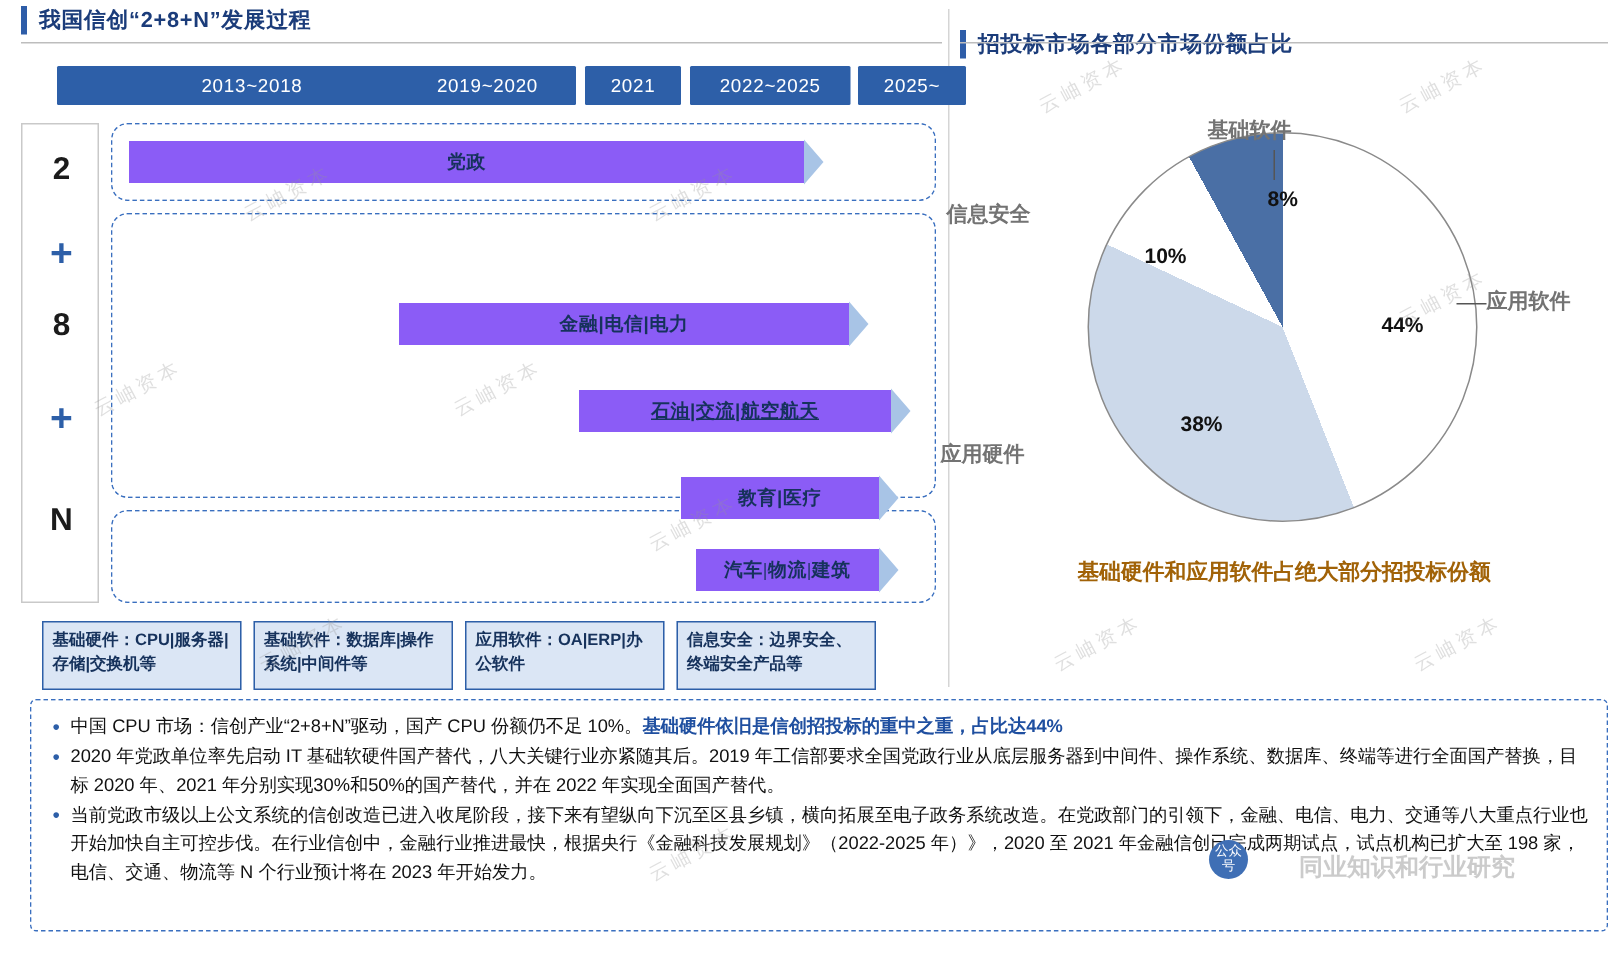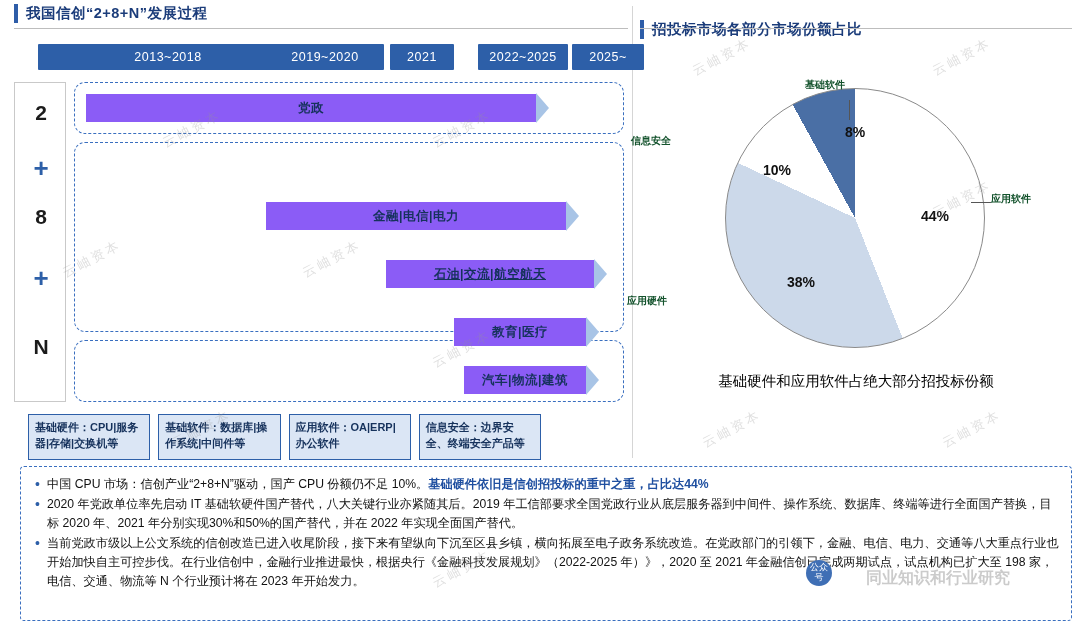--- a/index.html
+++ b/index.html
@@ -43,42 +43,42 @@
     background:#8b5cf6; color:#16325c; font-size:12.5px; font-weight:bold;
     letter-spacing:.5px;
   }
   .arrow .head {
     position:absolute; right:-13px; top:-1px;
     width:0; height:0; border-top:15px solid transparent; border-bottom:15px solid transparent;
     border-left:13px solid #a8c4e6;
   }
   .arrow .lbl { position:relative; z-index:2; }
 
-  .legend-row { position:absolute; left:14px; top:378px; width:513px; height:46px; display:flex; gap:8px;justify-content:flex-end; }
+  .legend-row { position:absolute; left:14px; top:378px; width:556px; height:46px; display:flex; gap:8px;justify-content:flex-end; }
   .legend-cell {
     flex:1; border:1px solid #2d5fa8; background:#dbe6f5; color:#16325c;
     font-size:11px; line-height:1.45; padding:5px 6px; font-weight:bold;
   }
 
   
   #mid-divider { position:absolute; left:632px; top:6px; width:1px; height:452px; background:#d5d5d5; }
 
   
   #right-panel { position:absolute; left:640px; top:36px; width:432px; height:420px; }
   #pie-wrap { position:absolute; left:85px; top:52px; width:260px; height:260px; }
   #pie {
     width:260px; height:260px; border-radius:50%;
     border:1px solid #8a8a8a;
   }
   .pie-pct { position:absolute; font-size:14px; font-weight:bold; color:#111; }
-  .pie-lab { position:absolute; font-size:10px; font-weight:bold; color:#14532d; white-space:nowrap; }
+  .pie-lab { position:absolute; font-size:14px; font-weight:bold; color:#737373; white-space:nowrap; }
   .leader { position:absolute; background:#555; }
   .pie-caption {
     position:absolute; left:0; top:336px; width:432px; text-align:center;
-    font-size:14.5px; font-weight:normal; color:#000000;
+    font-size:14.5px; font-weight:bold; color:#a16207;
   }
 
   
   #notes {
     position:absolute; left:20px; top:466px; width:1052px; height:155px;
     border:1.3px dashed #3a6fbf; border-radius:4px; padding:8px 12px 6px 12px;
     background:#fff;
   }
   .note { position:relative; padding-left:14px; font-size:12.2px; line-height:1.55; margin-bottom:1px; color:#111; }
   .note:before { content:"•"; position:absolute; left:2px; top:-1px; color:#2d5fa8; font-size:14px; }
@@ -118,21 +118,21 @@
   <div class="sec-rule" style="left:640px; top:28px; width:432px;"></div>
 
   <div id="mid-divider"></div>
 
   <div id="left-panel">
 
     <div class="phase-row">
       <div class="phase" style="left:0px;   width:260px;">2013~2018</div>
       <div class="phase" style="left:228px; width:118px;">2019~2020</div>
       <div class="phase" style="left:352px; width:64px;">2021</div>
-      <div class="phase" style="left:422px; width:90px;margin-left:18px;">2022~2025</div>
+      <div class="phase" style="left:422px; width:107px;">2022~2025</div>
       <div class="phase" style="left:534px; width:72px;">2025~</div>
     </div>
 
     <div class="leftcol">
       <div class="lc-item lc-num" style="top:18px;">2</div>
       <div class="lc-item lc-plus" style="top:72px;">+</div>
       <div class="lc-item lc-num" style="top:122px;">8</div>
       <div class="lc-item lc-plus" style="top:182px;">+</div>
       <div class="lc-item lc-num" style="top:252px;">N</div>
     </div>
@@ -154,21 +154,21 @@
     <div class="arrow" style="left:372px; top:224px; width:208px;text-decoration:underline;">
       <span class="lbl">石油|交流|航空航天</span>
       <span class="head"></span>
     </div>
 
     <div class="arrow" style="left:440px; top:282px; width:132px;">
       <span class="lbl">教育|医疗</span>
       <span class="head"></span>
     </div>
 
-    <div class="arrow" style="left:450px; top:330px; width:122px;">
+    <div class="arrow" style="left:450px; top:330px; width:122px;font-family:Liberation Serif, serif;">
       <span class="lbl">汽车|物流|建筑</span>
       <span class="head"></span>
     </div>
 
     <div class="legend-row">
       <div class="legend-cell">基础硬件：CPU|服务器|存储|交换机等</div>
       <div class="legend-cell">基础软件：数据库|操作系统|中间件等</div>
       <div class="legend-cell">应用软件：OA|ERP|办公软件</div>
       <div class="legend-cell">信息安全：边界安全、终端安全产品等</div>
     </div>

